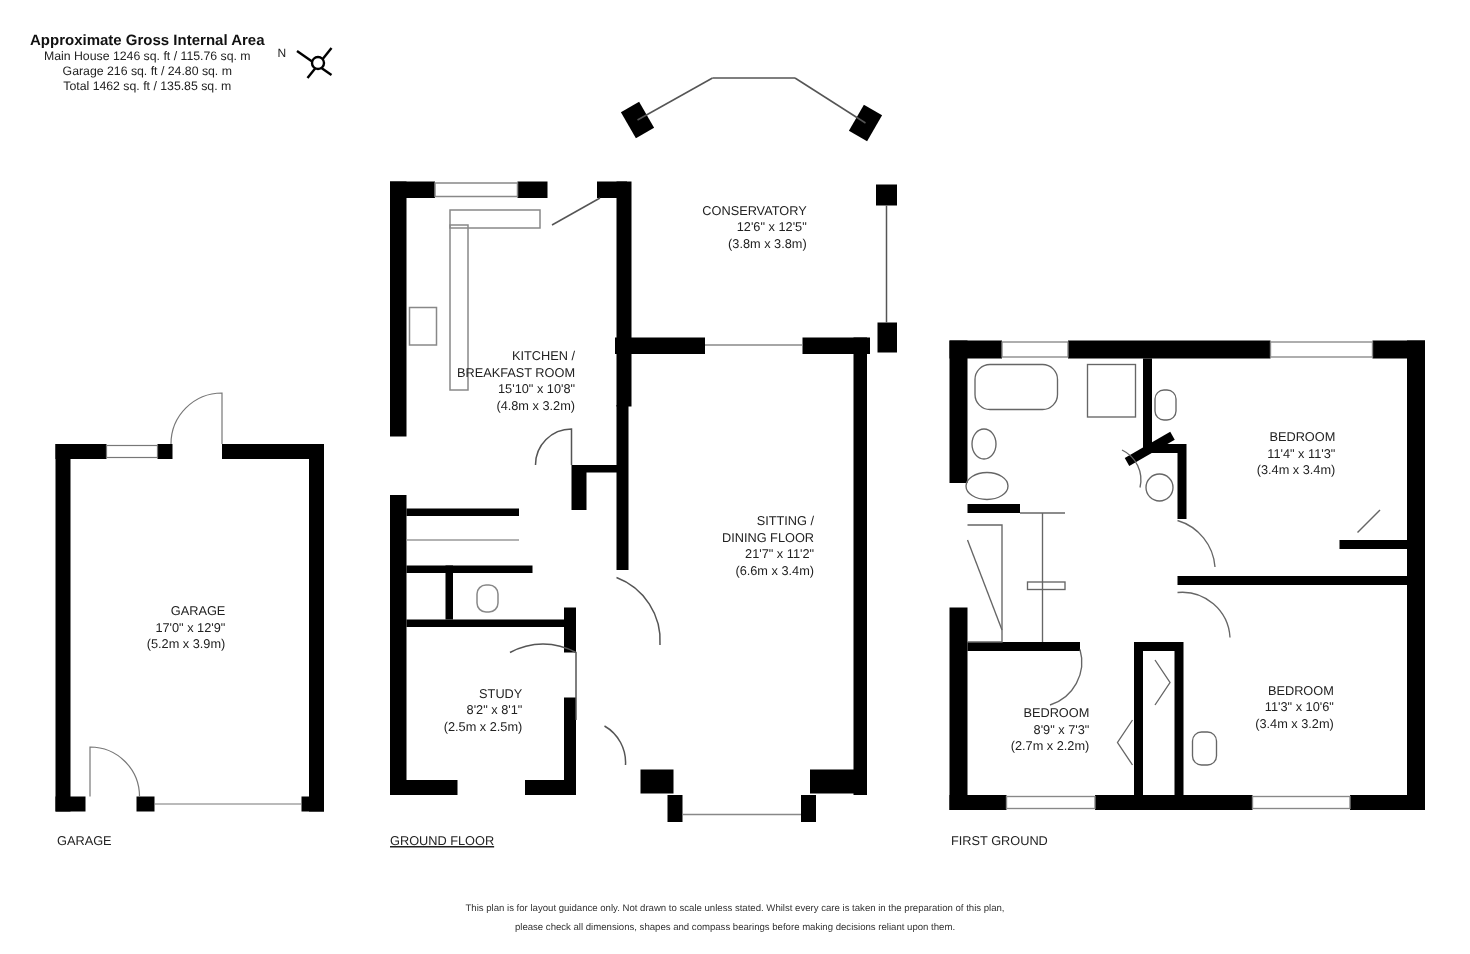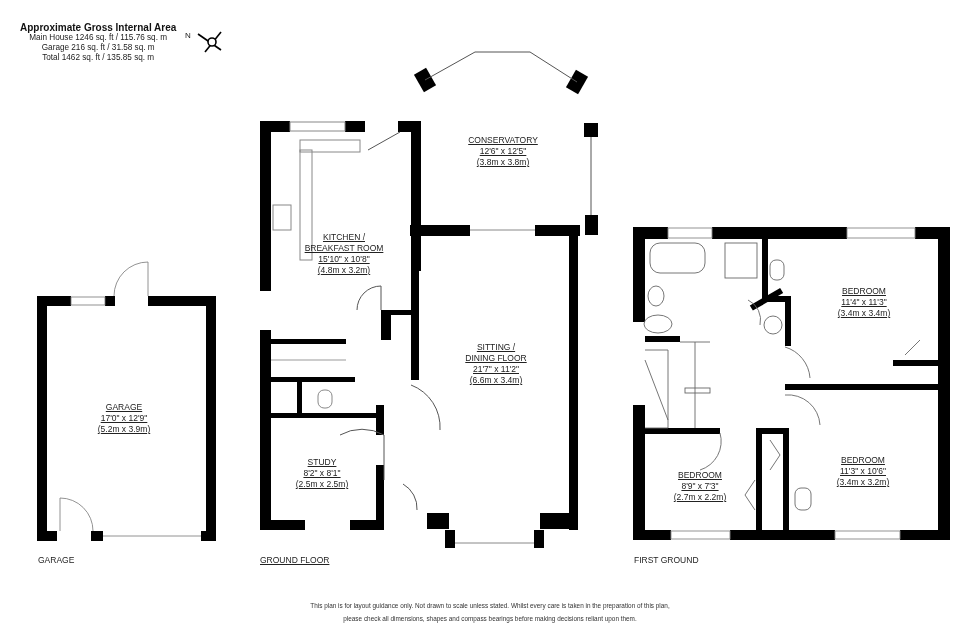--- a/index.html
+++ b/index.html
@@ -2,31 +2,31 @@
 <html><head>
 <meta charset="utf-8">
 <style>
   html,body{margin:0;padding:0;background:#fff;}
   body{width:980px;height:636px;position:relative;overflow:hidden;font-family:"Liberation Sans",sans-serif;color:#222;}
   .hdr{position:absolute;left:20px;top:22px;}
   .hdr .title{font-weight:bold;font-size:10px;color:#111;}
   .hdr .line{font-size:8.2px;line-height:10px;color:#222;text-align:center;}
   .compass{position:absolute;left:185px;top:28px;}
   svg.plan{position:absolute;left:0;top:0;}
-  .label{position:absolute;text-align:center;font-size:8.5px;line-height:11px;color:#222;transform:translateX(-50%);white-space:nowrap;text-decoration:underline;}
+  .label{position:absolute;text-align:right;font-size:8.5px;line-height:11px;color:#222;transform:translateX(-50%);white-space:nowrap;}
   .floor{position:absolute;font-size:8.5px;color:#222;}
   .disc{position:absolute;left:0;width:980px;text-align:center;font-size:6.4px;color:#333;}
 </style>
 </head>
 <body>
 
 <div class="hdr">
   <div class="title">Approximate Gross Internal Area</div>
   <div class="line">Main House  1246 sq. ft / 115.76 sq. m</div>
-  <div class="line">Garage 216 sq. ft / 31.58 sq. m</div>
+  <div class="line">Garage 216 sq. ft / 24.80 sq. m</div>
   <div class="line">Total 1462 sq. ft / 135.85 sq. m</div>
 </div>
 
 <div class="compass">
   <span style="position:absolute;left:0;top:3px;font-size:8px;">N</span>
   <svg width="40" height="30" style="position:absolute;left:8px;top:0;">
     <g stroke="#000" stroke-width="1.6" fill="none">
       <line x1="5" y1="6" x2="28" y2="22"></line>
       <line x1="28" y1="4" x2="12" y2="24"></line>
       <circle cx="19" cy="14" r="4" fill="#fff"></circle>
@@ -159,21 +159,21 @@
   <div>(3.8m x 3.8m)</div>
 </div>
 
 <div class="label" style="left:344px;top:232px;">
   <div>KITCHEN /</div>
   <div>BREAKFAST ROOM</div>
   <div>15'10" x 10'8"</div>
   <div>(4.8m x 3.2m)</div>
 </div>
 
-<div class="label" style="left:496px;top:342px;">
+<div class="label" style="left:512px;top:342px;">
   <div>SITTING /</div>
   <div>DINING FLOOR</div>
   <div>21'7" x 11'2"</div>
   <div>(6.6m x 3.4m)</div>
 </div>
 
 <div class="label" style="left:124px;top:402px;">
   <div>GARAGE</div>
   <div>17'0" x 12'9"</div>
   <div>(5.2m x 3.9m)</div>

